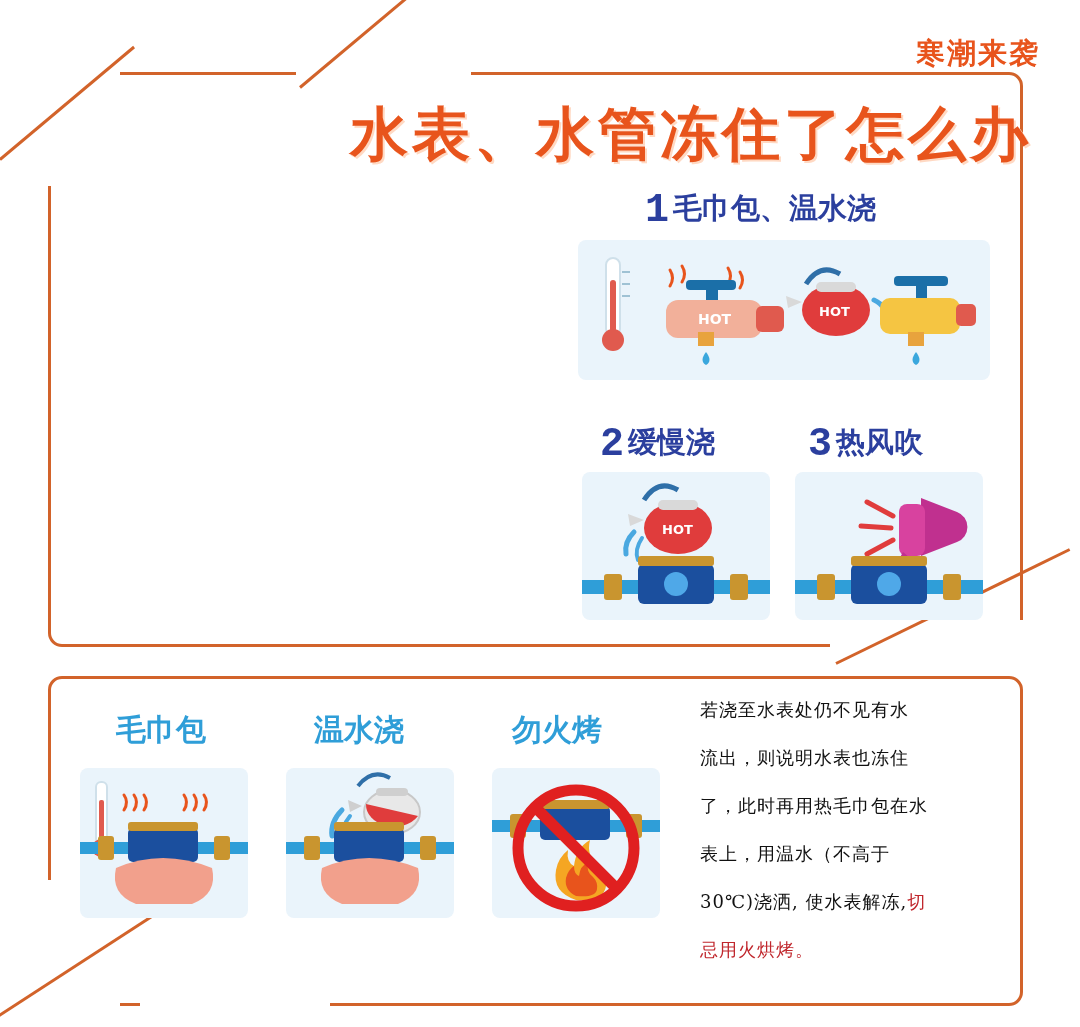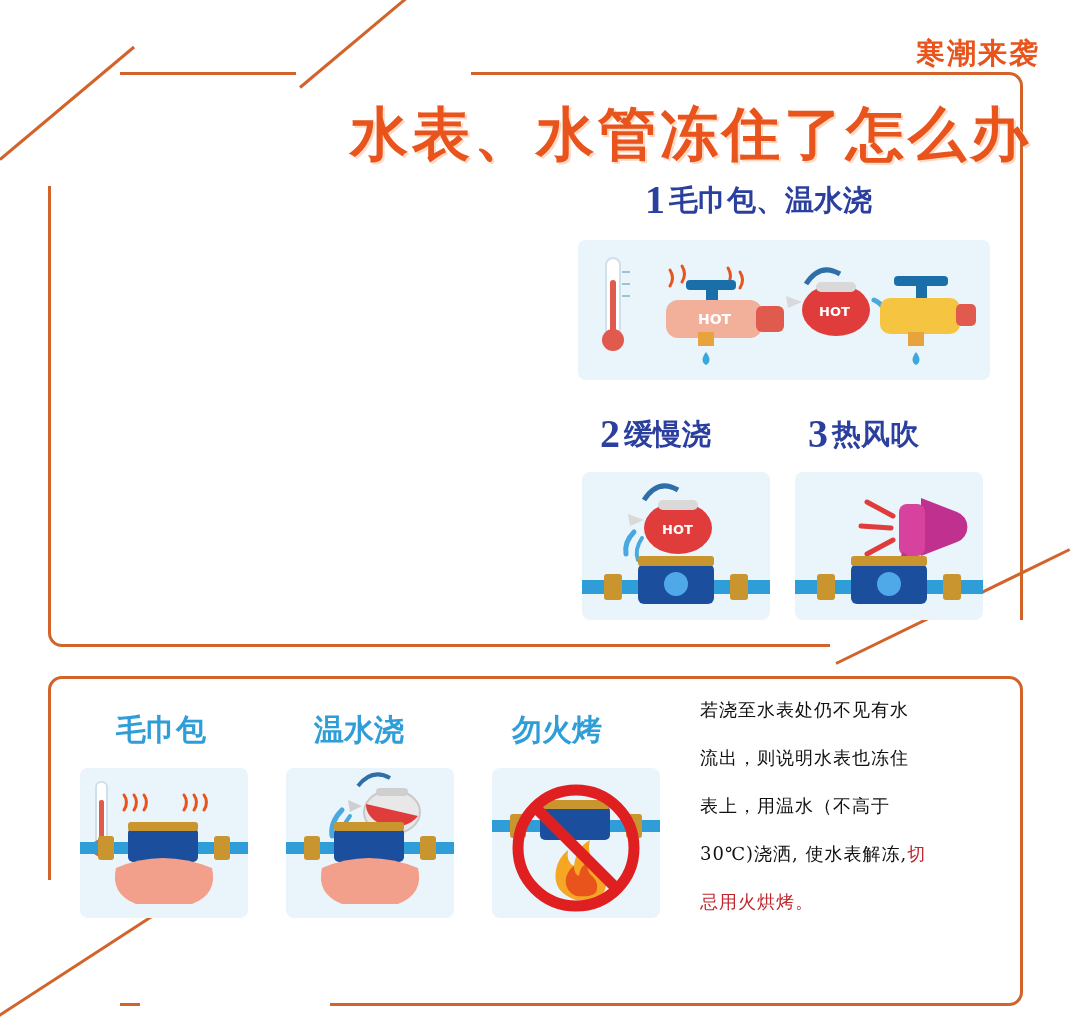--- a/index.html
+++ b/index.html
@@ -84,24 +84,25 @@
     font-size: 23px;
     line-height: 52px;
     color: #111111;
     letter-spacing: 1px;
   }
   .body-text p { margin: 0; }
 
   
   .step-title {
     position: absolute;
-    font-family: Liberation Serif, serif;
+    font-family: Liberation Mono, monospace;
     font-weight: bold;
     color: #2b3f9e;
     white-space: nowrap;
+    margin-top: 12px;
   }
   .step-num {
     color: #2b3f9e;
     font-size: 40px;
     font-weight: bold;
     vertical-align: -3px;
     margin-right: 4px;
   }
   .step-label { font-size: 29px; }
 
@@ -335,18 +336,19 @@
       <g>
         <circle cx="84" cy="80" r="58" fill="none" stroke="#e02020" stroke-width="11"></circle>
         <line x1="43" y1="39" x2="125" y2="121" stroke="#e02020" stroke-width="11"></line>
       </g>
     </svg>
   </div>
 
   <div class="bottom-text">
     <div>若浇至水表处仍不见有水</div>
     <div>流出，则说明水表也冻住</div>
+    <div>了，此时再用热毛巾包在水</div>
     <div>表上，用温水（不高于</div>
     <div><span>30℃)浇洒, 使水表解冻,</span><span class="warn">切</span></div>
     <div class="warn">忌用火烘烤。</div>
   </div>
 
 </div>
 
 </body></html>

